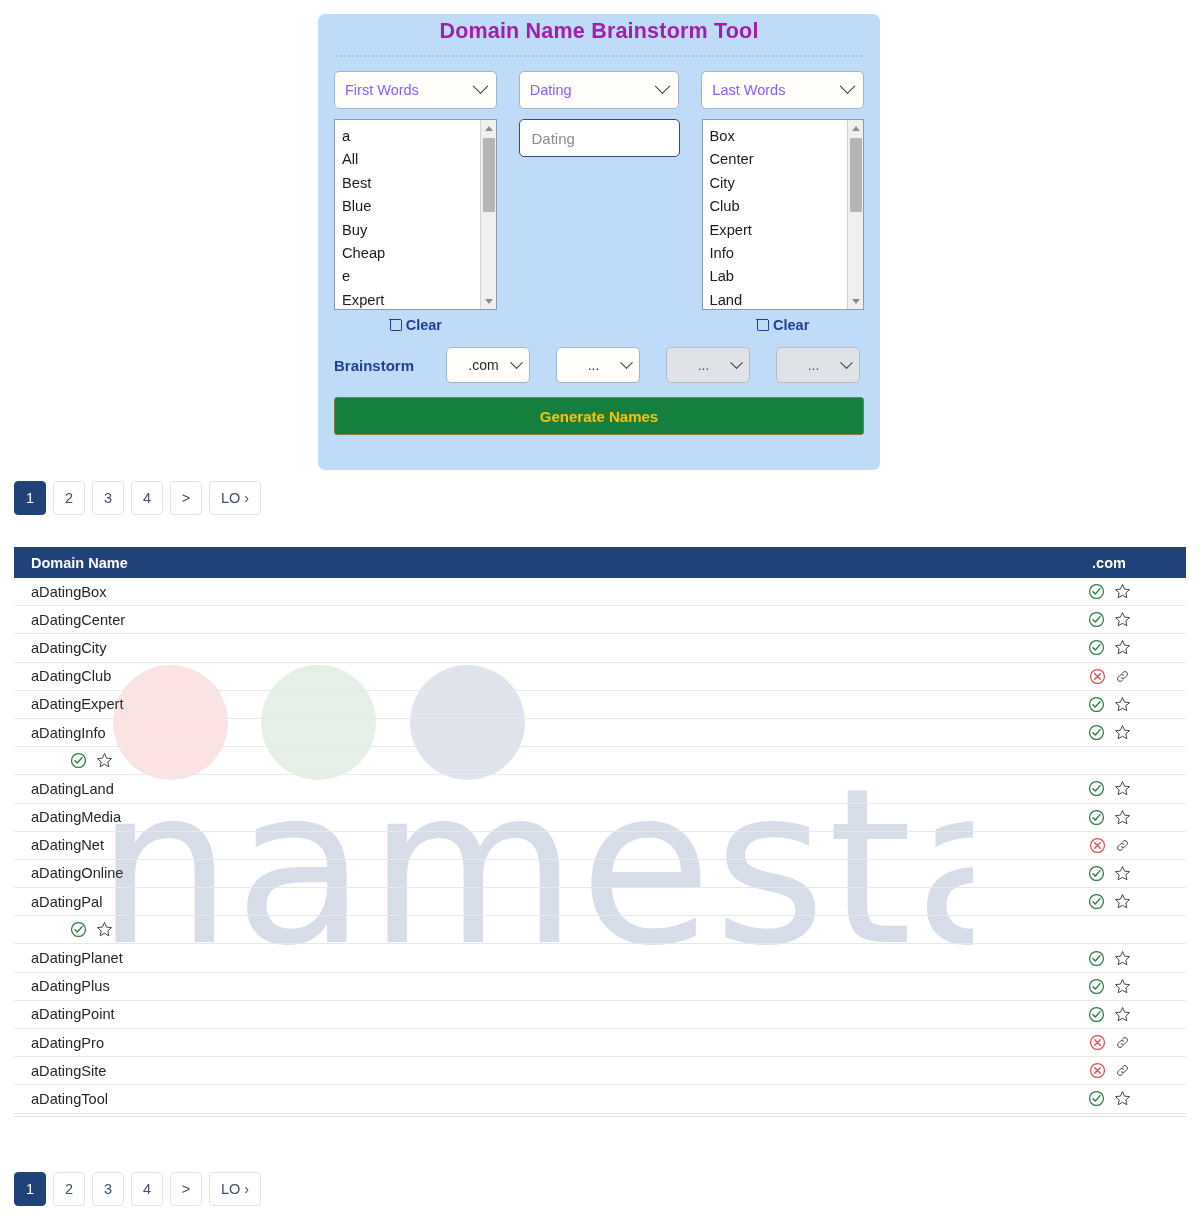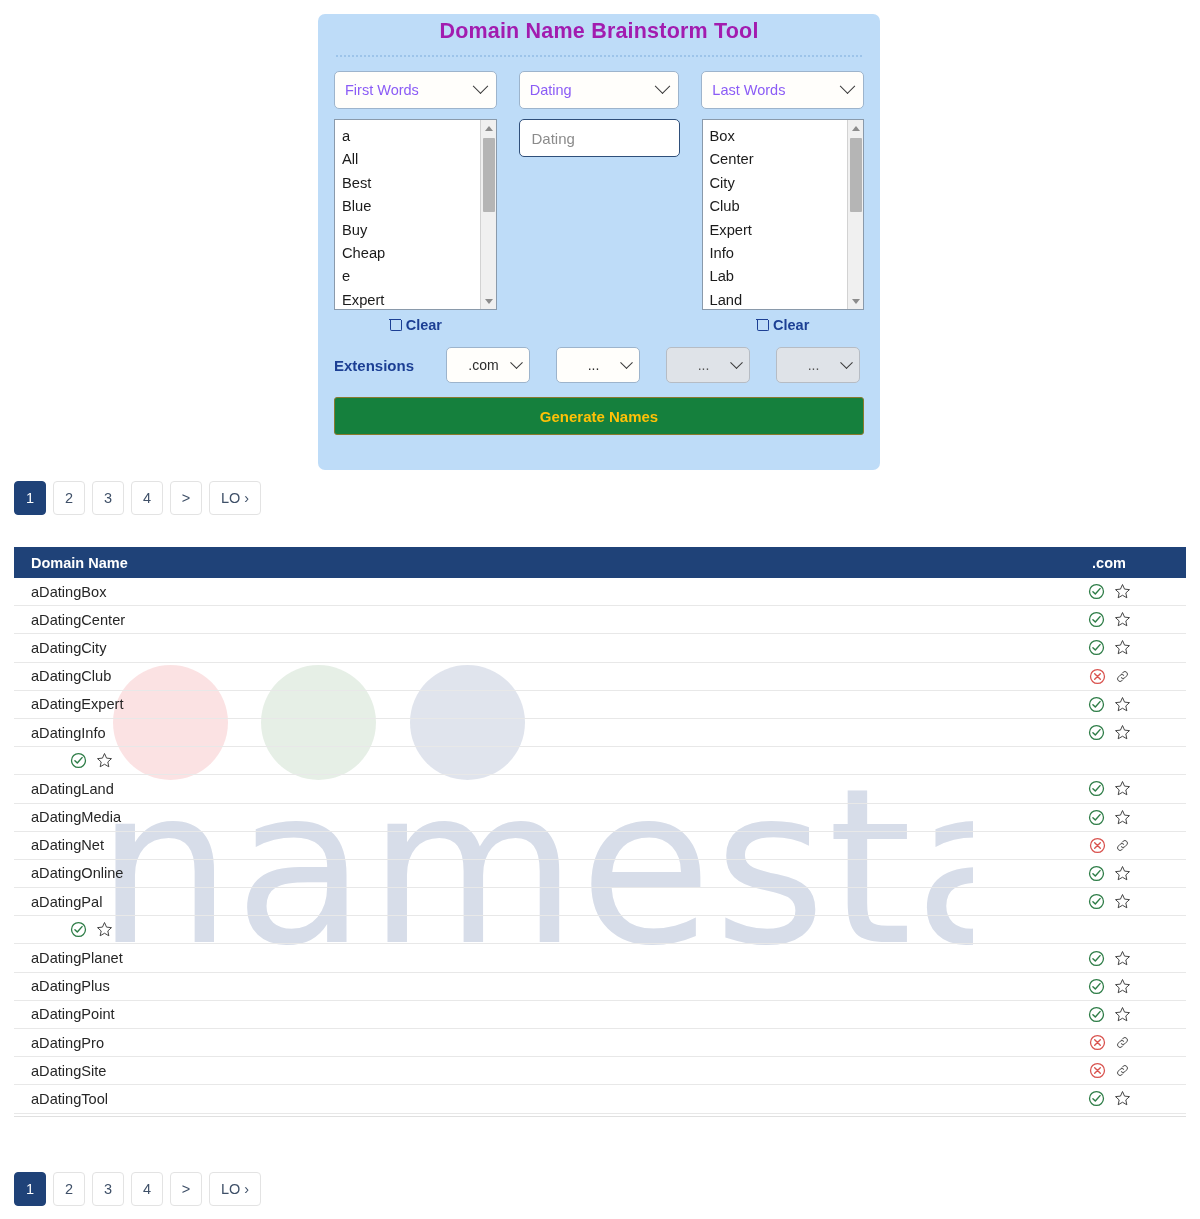--- a/index.html
+++ b/index.html
@@ -269,21 +269,21 @@
         <span class="clear-lbl">Clear</span>
       </div>
       <div class="clear-cell spacer"></div>
       <div class="clear-cell">
         <span class="trash"></span>
         <span class="clear-lbl">Clear</span>
       </div>
     </div>
 
     <div class="row-ext">
-      <div class="ext-label">Extensions</div>
+      <div class="ext-label">Brainstorm</div>
       <div class="ext-sel">
         <span class="cap">.com</span>
         <span class="chev"></span>
       </div>
       <div class="ext-sel">
         <span class="cap">...</span>
         <span class="chev"></span>
       </div>
       <div class="ext-sel dim">
         <span class="cap">...</span>

